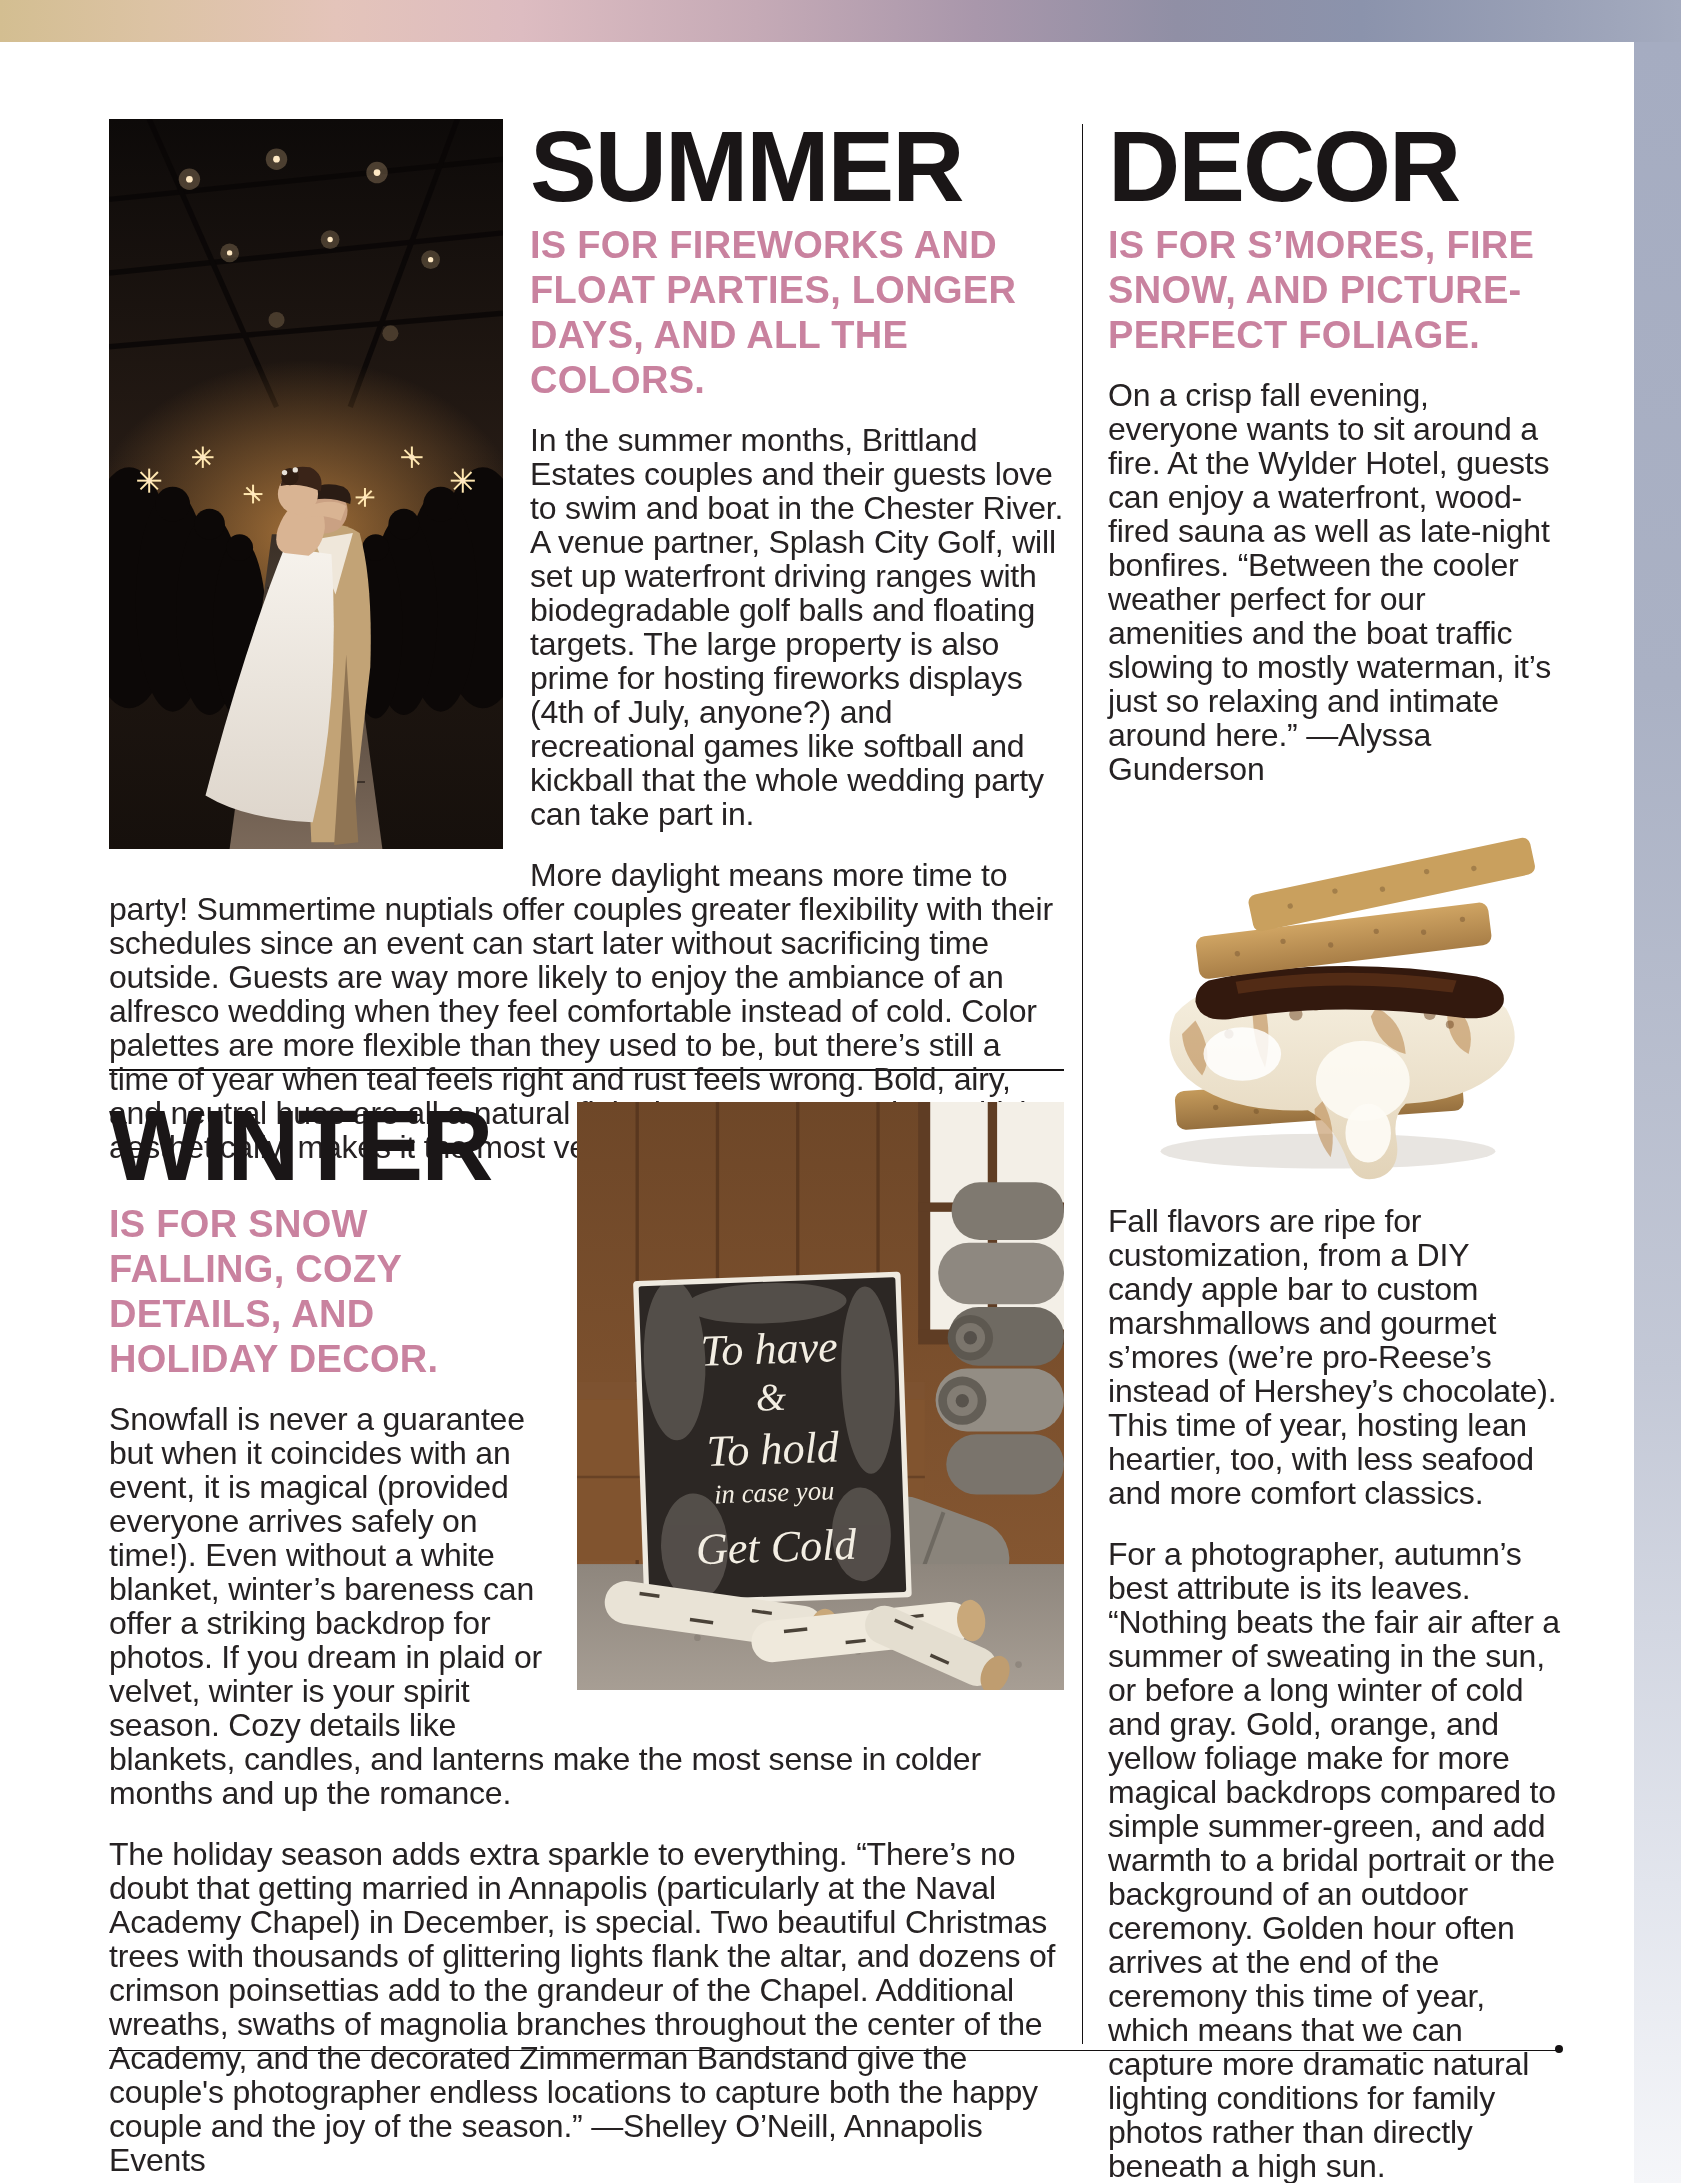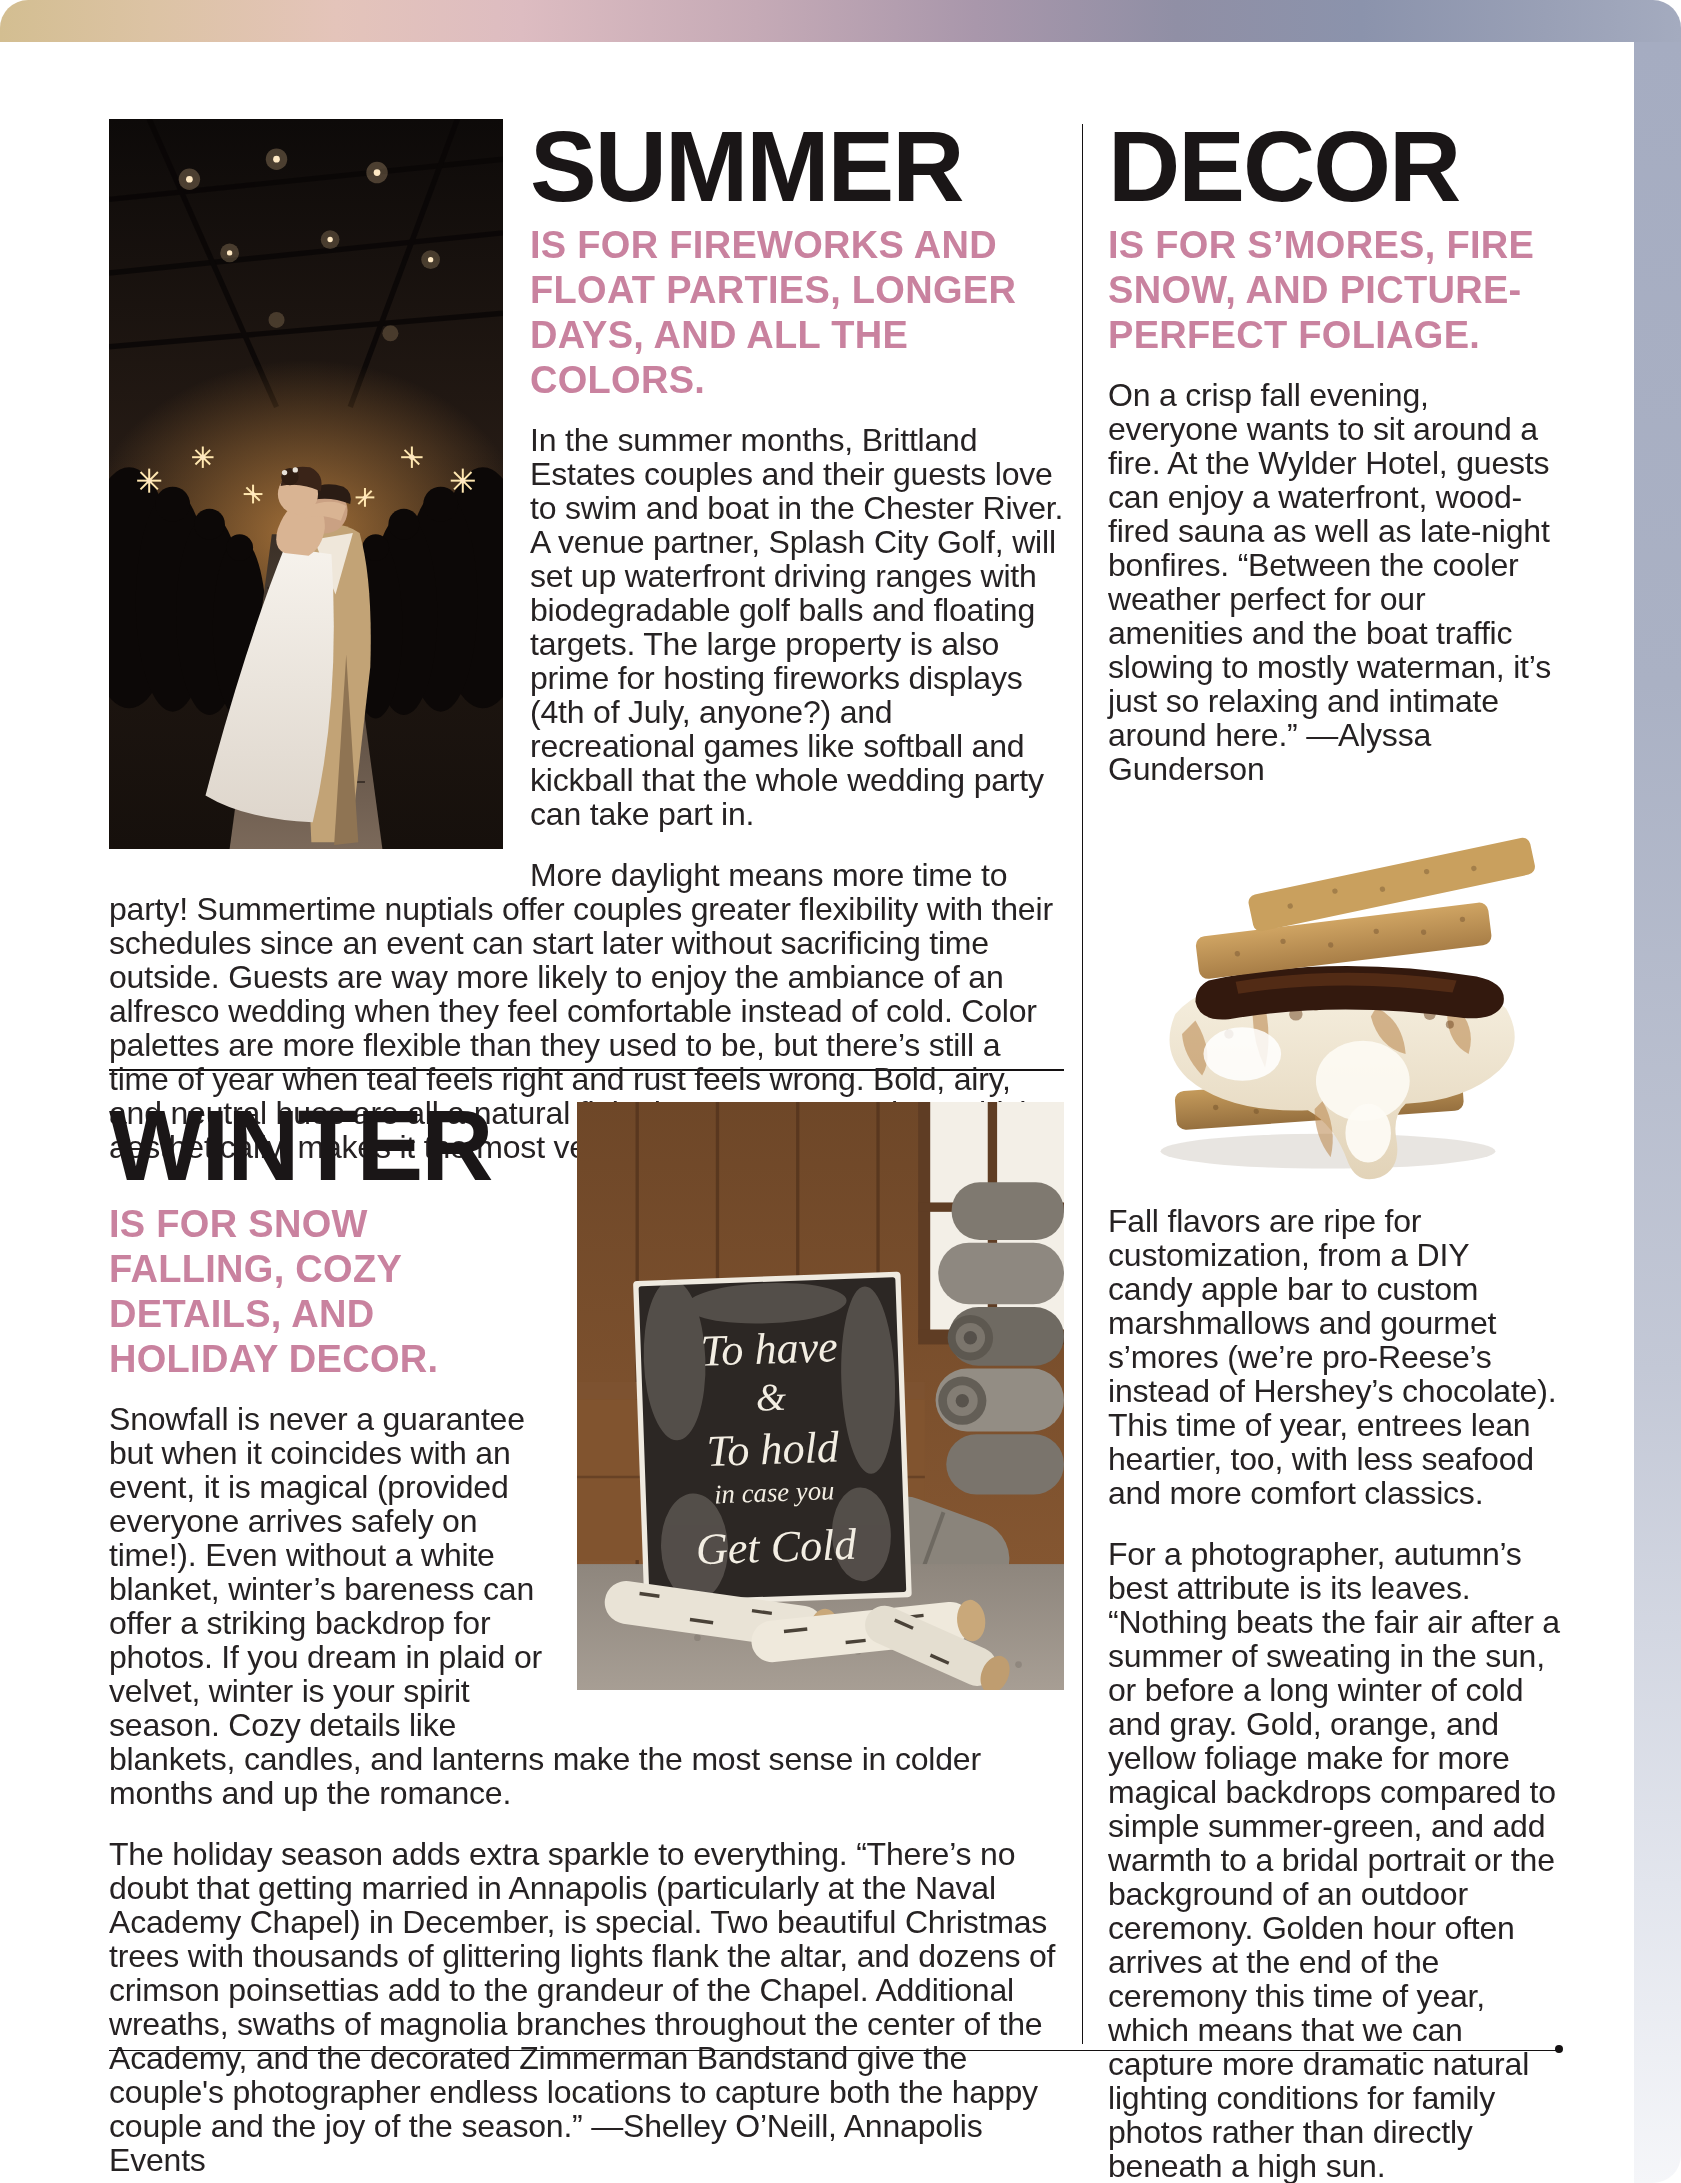--- a/index.html
+++ b/index.html
@@ -1,18 +1,18 @@
 <!DOCTYPE html>
 <html style="font-size:10.7px"><head>
 <meta charset="utf-8">
 <style>
   html,body{margin:0;padding:0;background:#ffffff;}
   .page{
     position:relative;width:1681px;height:2183px;background:#ffffff;
-    overflow:hidden;font-family:"Liberation Sans",sans-serif;color:#262223;border-radius:28px;
+    overflow:hidden;font-family:"Liberation Sans",sans-serif;color:#262223;
   }
   .top-bar{
     position:absolute;left:0;top:0;width:1681px;height:42px;
     background:linear-gradient(90deg,#d3be91 0%,#dcc3a4 9%,#e4c4ba 20%,#ddbcc1 31%,#c5aab6 45%,#a997ab 58%,#908fa5 70%,#8b93ac 81%,#99a0b6 92%,#a4abbf 100%);
   }
   .right-strip{
     position:absolute;left:1634px;top:42px;width:47px;height:2141px;
     background:linear-gradient(180deg,#a5acc1 0%,#aab1c4 30%,#c3c8d6 62%,#e2e5ed 86%,#f5f6f9 100%);
   }
   .col-divider{position:absolute;left:1082px;top:124px;width:1.3px;height:1920px;background:#141112;}
@@ -283,21 +283,21 @@
             <circle cx="290" cy="116" r="4"></circle>
               <circle cx="360" cy="108" r="4"></circle>
               <circle cx="430" cy="120" r="4"></circle>
             <circle cx="500" cy="108" r="4"></circle>
               <circle cx="570" cy="118" r="4"></circle>
           </g>
         </g>
       </svg>
     </div>
 
-    <p>Fall flavors are ripe for customization, from a DIY candy apple bar to custom marshmallows and gourmet s’mores (we’re pro-Reese’s instead of Hershey’s chocolate). This time of year, entrees lean heartier, too, with less seafood and more comfort classics.</p>
+    <p>Fall flavors are ripe for customization, from a DIY candy apple bar to custom marshmallows and gourmet s’mores (we’re pro-Reese’s instead of Hershey’s chocolate). This time of year, hosting lean heartier, too, with less seafood and more comfort classics.</p>
     <p>For a photographer, autumn’s best attribute is its leaves. “Nothing beats the fair air after a summer of sweating in the sun, or before a long winter of cold and gray. Gold, orange, and yellow foliage make for more magical backdrops compared to simple summer-green, and add warmth to a bridal portrait or the background of an outdoor ceremony. Golden hour often arrives at the end of the ceremony this time of year, which means that we can capture more dramatic natural lighting conditions for family photos rather than directly beneath a high sun. Photographing weddings this time of year rarely feels like work at all!” —Michael Busada and Nick Woodall</p>
   </div>
 
   <div class="winter-section season">
     <div class="photo-winter">
       <svg viewBox="0 0 728 878" width="487" height="588" preserveAspectRatio="none">
         <defs>
           <linearGradient id="wood" x1="0" y1="0" x2="0" y2="1">
             <stop offset="0" stop-color="#6e4728"></stop>
               <stop offset="1" stop-color="#8a5a33"></stop>

